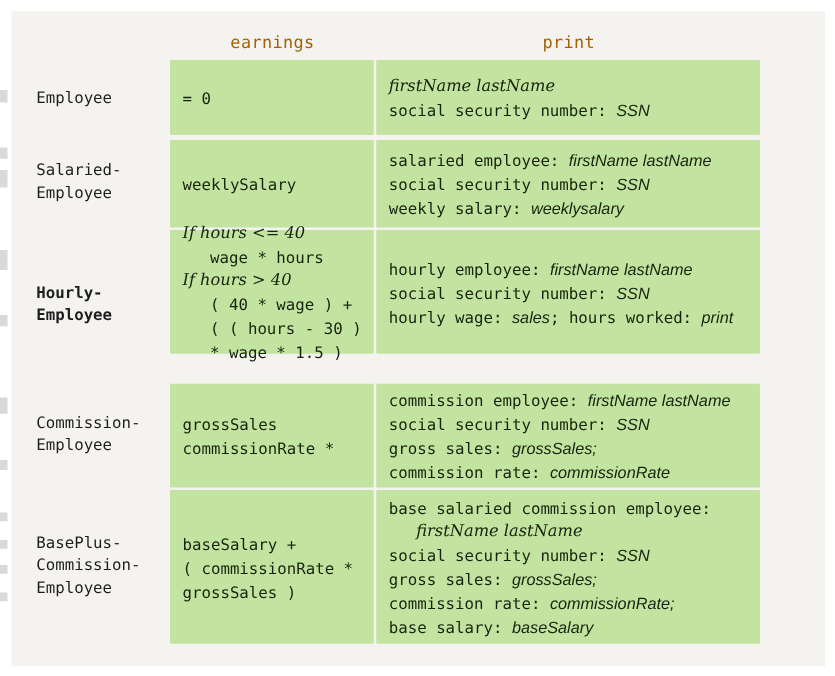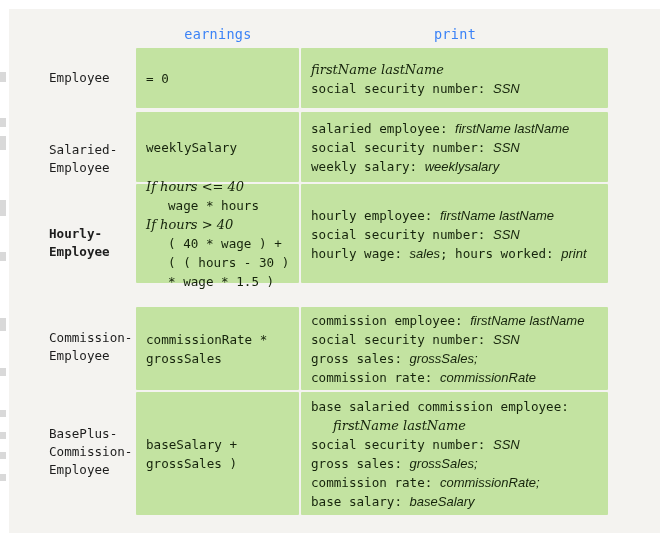--- a/index.html
+++ b/index.html
@@ -47,21 +47,21 @@
     left: 0;
     top: 0;
     width: 668px;
     height: 541px;
   }
 
   .col-header {
     position: absolute;
     font-family: "DejaVu Sans Mono", monospace;
     font-size: 13.5px;
-    color: #3b82f6;
+    color: #a16207;
     letter-spacing: 0.3px;
     white-space: nowrap;
   }
   #hdr-earnings { left: 136px; top: 26px; width: 164px; text-align: center; }
   #hdr-print    { left: 302px; top: 26px; width: 306px; text-align: center; }
 
   
   #table {
     position: absolute;
     left: 136px;
@@ -113,21 +113,21 @@
   .line .ital {
     font-family: Liberation Sans, sans-serif;
     font-style: italic;
     font-size: 13px;
   }
   .line.indent { padding-left: 22px; }
 
   
   .row-label {
     position: absolute;
-    left: 49px;
+    left: 29px;
     width: 92px;
     font-family: "DejaVu Sans Mono", monospace;
     font-size: 12.6px;
     line-height: 18px;
     color: #1d1d1d;
     white-space: pre-line;
   }
 </style>
 </head>
 <body>
@@ -195,55 +195,56 @@
             <div class="cell-inner">
               <div class="line">hourly employee: <span class="ital">firstName lastName</span></div>
               <div class="line">social security number: <span class="ital">SSN</span></div>
               <div class="line">hourly wage: <span class="ital">sales</span>; hours worked: <span class="ital">print</span></div>
             </div>
           </div>
         </div>
         <div class="row" style="position: absolute; left: 0px; top: 257px; height: 83px; width: 472px;">
           <div class="cell cell-earnings">
             <div class="cell-inner">
+              <div class="line">grossSales</div>
               <div class="line">commissionRate *</div>
-              <div class="line">grossSales</div>
             </div>
           </div>
           <div class="cell cell-print">
             <div class="cell-inner">
               <div class="line">commission employee: <span class="ital">firstName lastName</span></div>
               <div class="line">social security number: <span class="ital">SSN</span></div>
               <div class="line">gross sales: <span class="ital">grossSales;</span></div>
               <div class="line">commission rate: <span class="ital">commissionRate</span></div>
             </div>
           </div>
         </div>
         <div class="row" style="position: absolute; left: 0px; top: 342px; height: 123px; width: 472px;">
           <div class="cell cell-earnings">
             <div class="cell-inner">
               <div class="line">baseSalary +</div>
+              <div class="line">( commissionRate *</div>
               <div class="line">grossSales )</div>
             </div>
           </div>
           <div class="cell cell-print">
             <div class="cell-inner">
               <div class="line">base salaried commission employee:</div>
               <div class="line ital indent">firstName lastName</div>
               <div class="line">social security number: <span class="ital">SSN</span></div>
               <div class="line">gross sales: <span class="ital">grossSales;</span></div>
               <div class="line">commission rate: <span class="ital">commissionRate;</span></div>
               <div class="line">base salary: <span class="ital">baseSalary</span></div>
             </div>
           </div>
         </div>
       </div>
 
   <div class="row-label" style="top: 69px;">Employee</div>
-      <div class="row-label" style="top: 127px; margin-top: 14px;">Salaried-
+      <div class="row-label" style="top: 127px;">Salaried-
 Employee</div>
       <div class="row-label" style="top: 224.5px; font-weight: bold;">Hourly-
 Employee</div>
       <div class="row-label" style="top: 328.5px;">Commission-
 Employee</div>
       <div class="row-label" style="top: 424.5px;">BasePlus-
 Commission-
 Employee</div>
     </div>
 </div>

